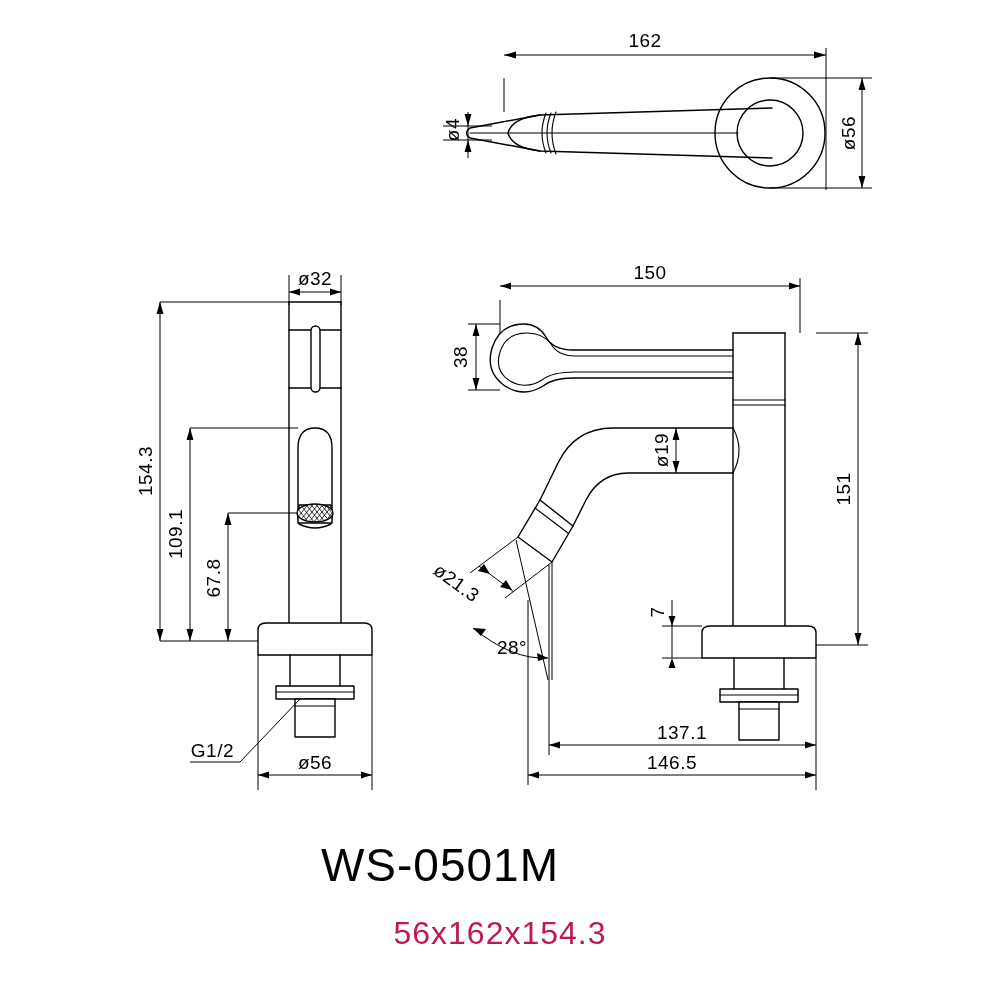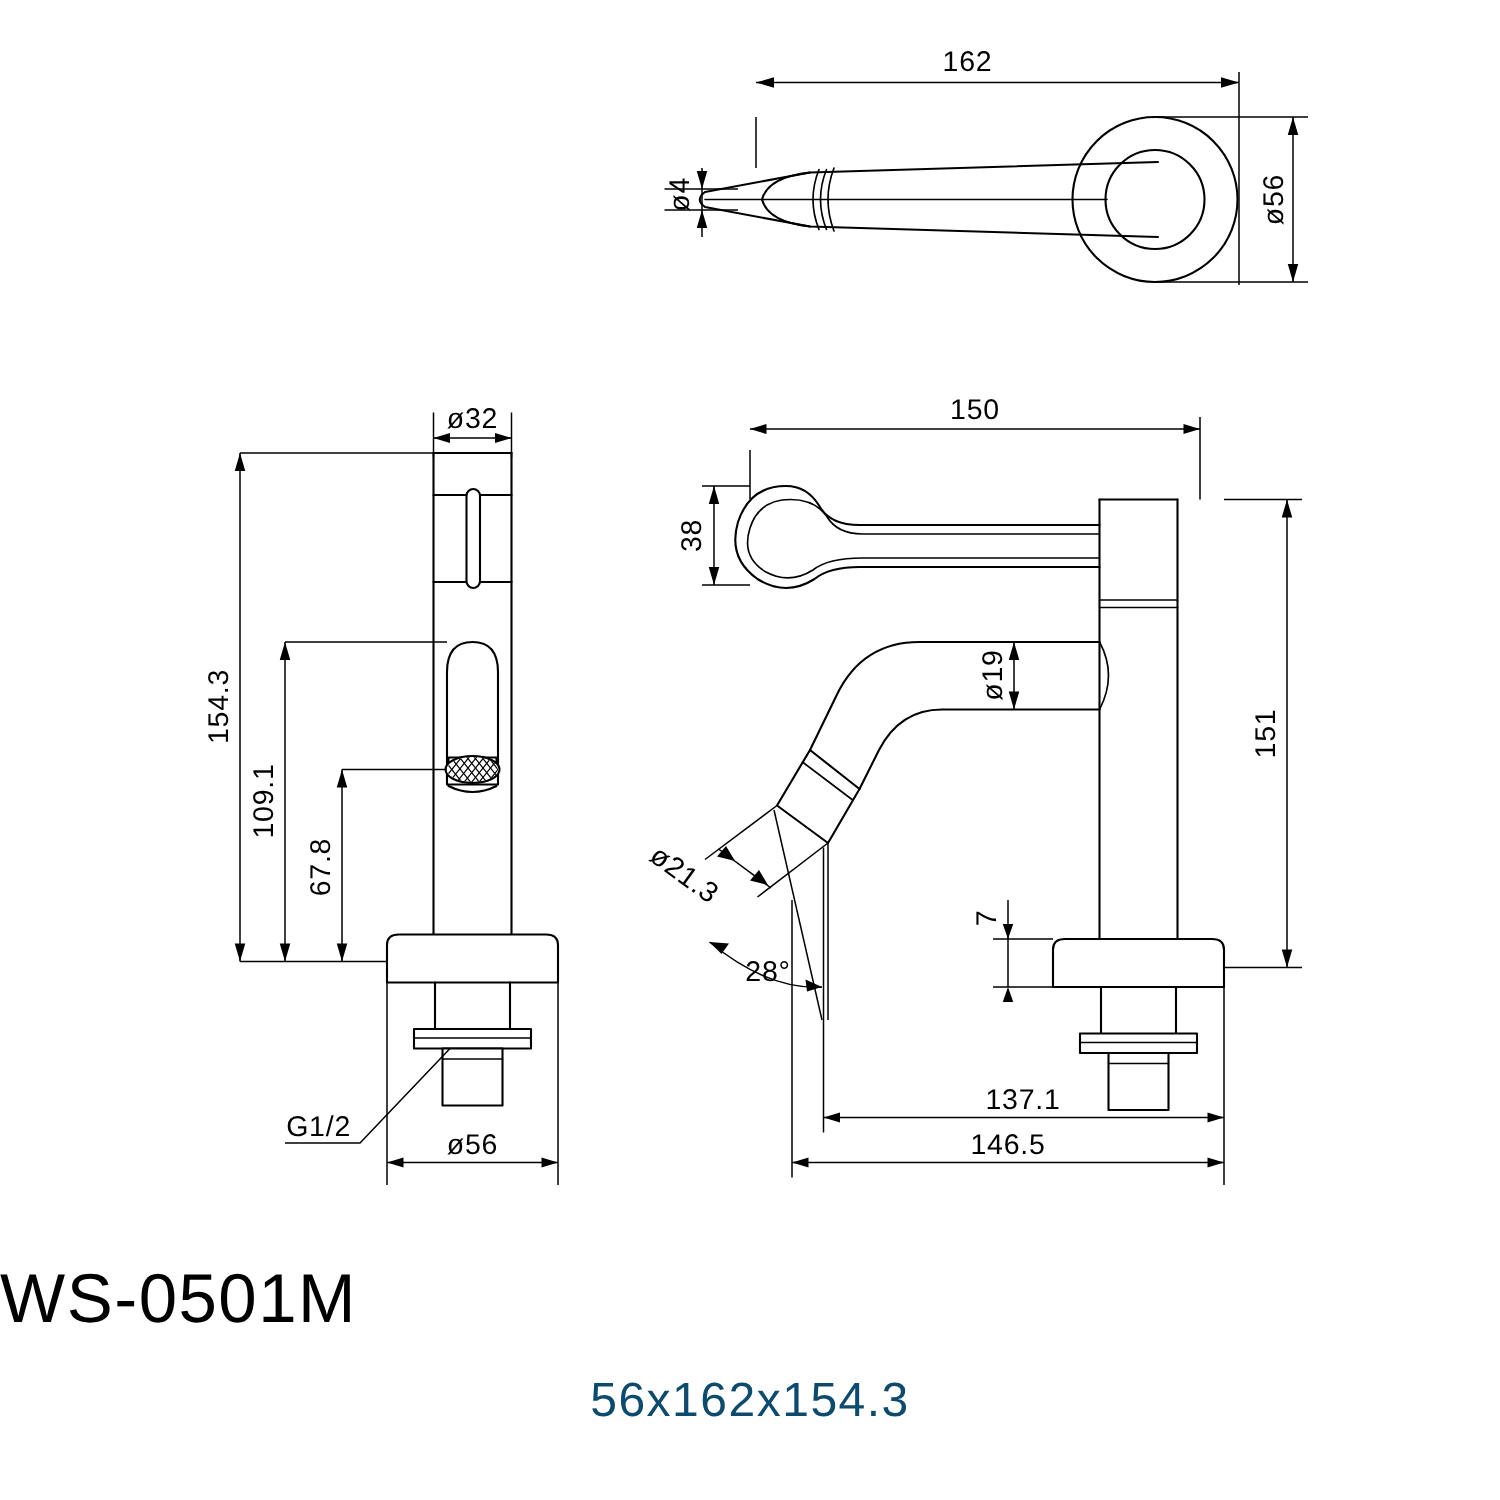--- a/index.html
+++ b/index.html
@@ -53,33 +53,33 @@
   }
   .dimtext {
     font-family: "Liberation Sans", sans-serif;
     font-size: 19px;
     fill: #000000;
     letter-spacing: 0.5px;
   }
   .title-main {
     position: absolute;
     width: 880px;
-    text-align: left;
+    text-align: center;
     font-family: "Liberation Sans", sans-serif;
     font-size: 46px;
     color: #000000;
     letter-spacing: 1px;
   }
   .title-sub {
     position: absolute;
     width: 1000px;
     text-align: center;
     font-family: "Liberation Sans", sans-serif;
     font-size: 32px;
-    color: #0c4a6e;
+    color: #be185d;
     letter-spacing: 1px;
   }
 </style>
 </head>
 <body>
 
 <div id="sheet">
 
   <svg id="drawing-svg" viewBox="0 0 1000 1000">
 

